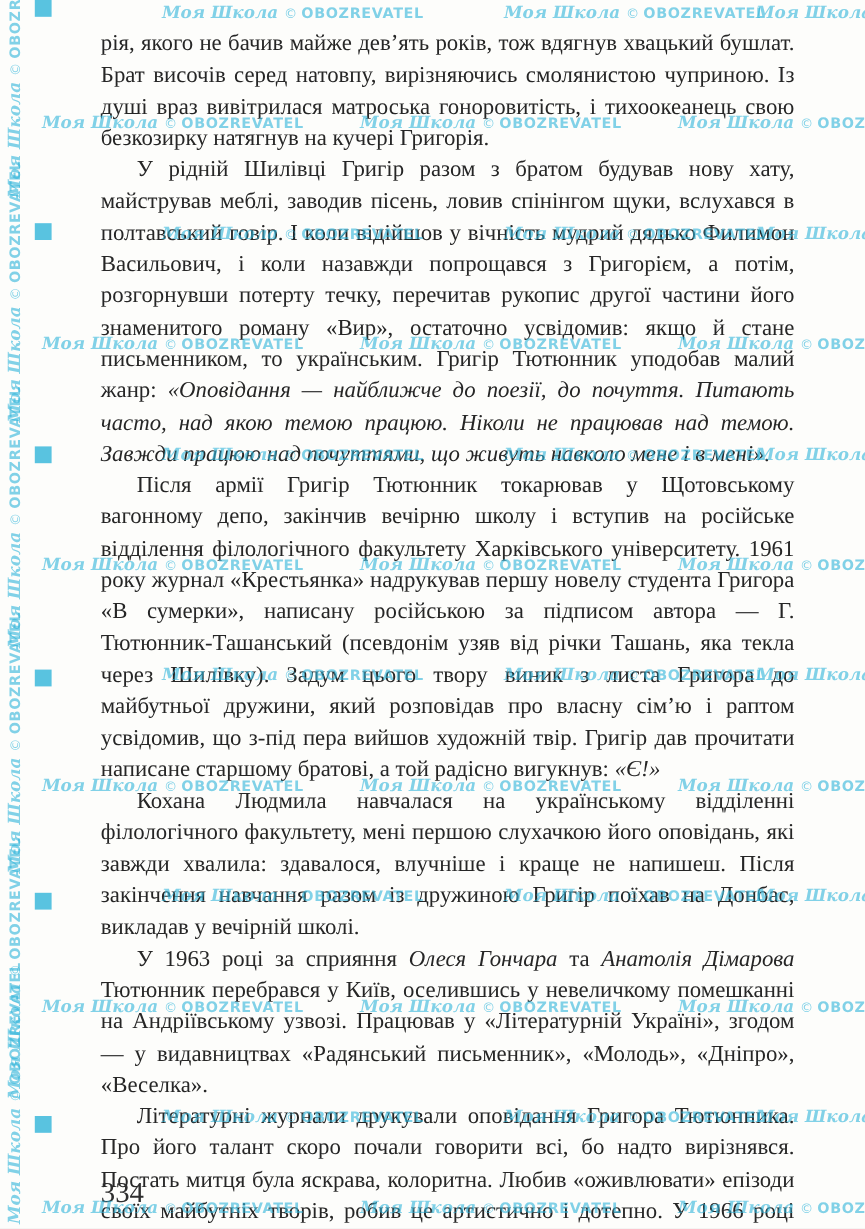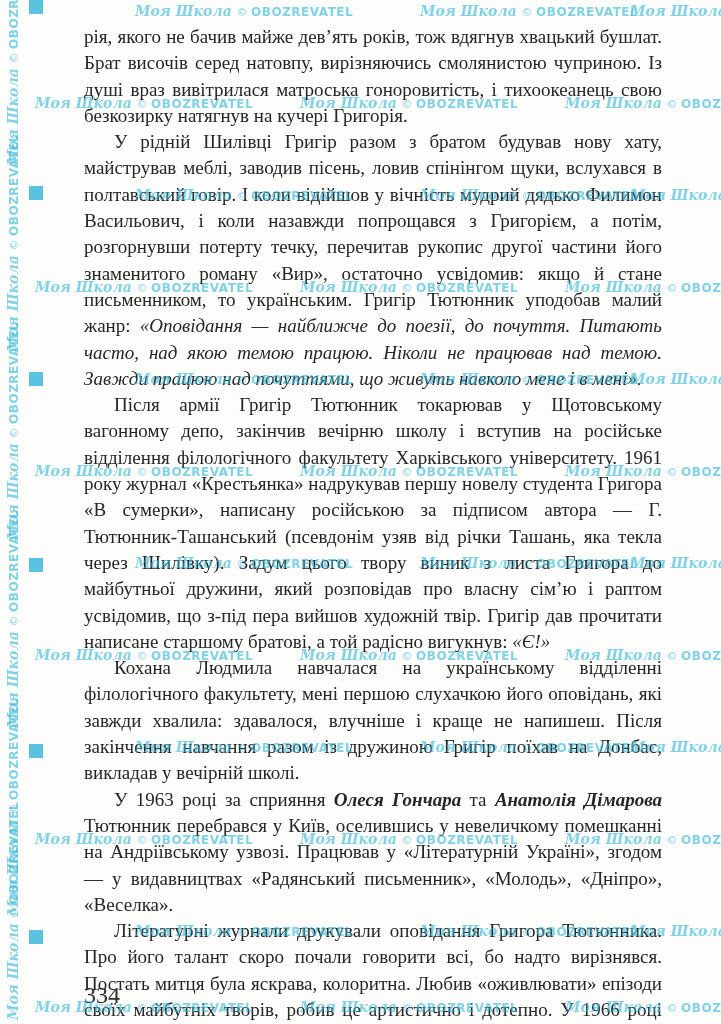--- a/index.html
+++ b/index.html
@@ -18,21 +18,21 @@
     color:#262626;
     font-size:19px;
     line-height:26.3px;
     text-align:justify;
     z-index:2;
   }
   p.para { margin:0; padding:0; }
   p.para.indent { text-indent:30px; }
   .seg-normal { font-style:normal; font-weight:normal; }
   .seg-italic { font-style:italic; }
-  .seg-bold-italic { font-style:italic; font-weight:bold; }
+  .seg-bold-italic { font-style:italic; font-weight:normal; }
   .page-number {
     position:absolute;
     left:84px; top:982px;
     font-size:24px;
     color:#2e2e2e;
     z-index:2;
   }
   
   .wm {
     position:absolute;

